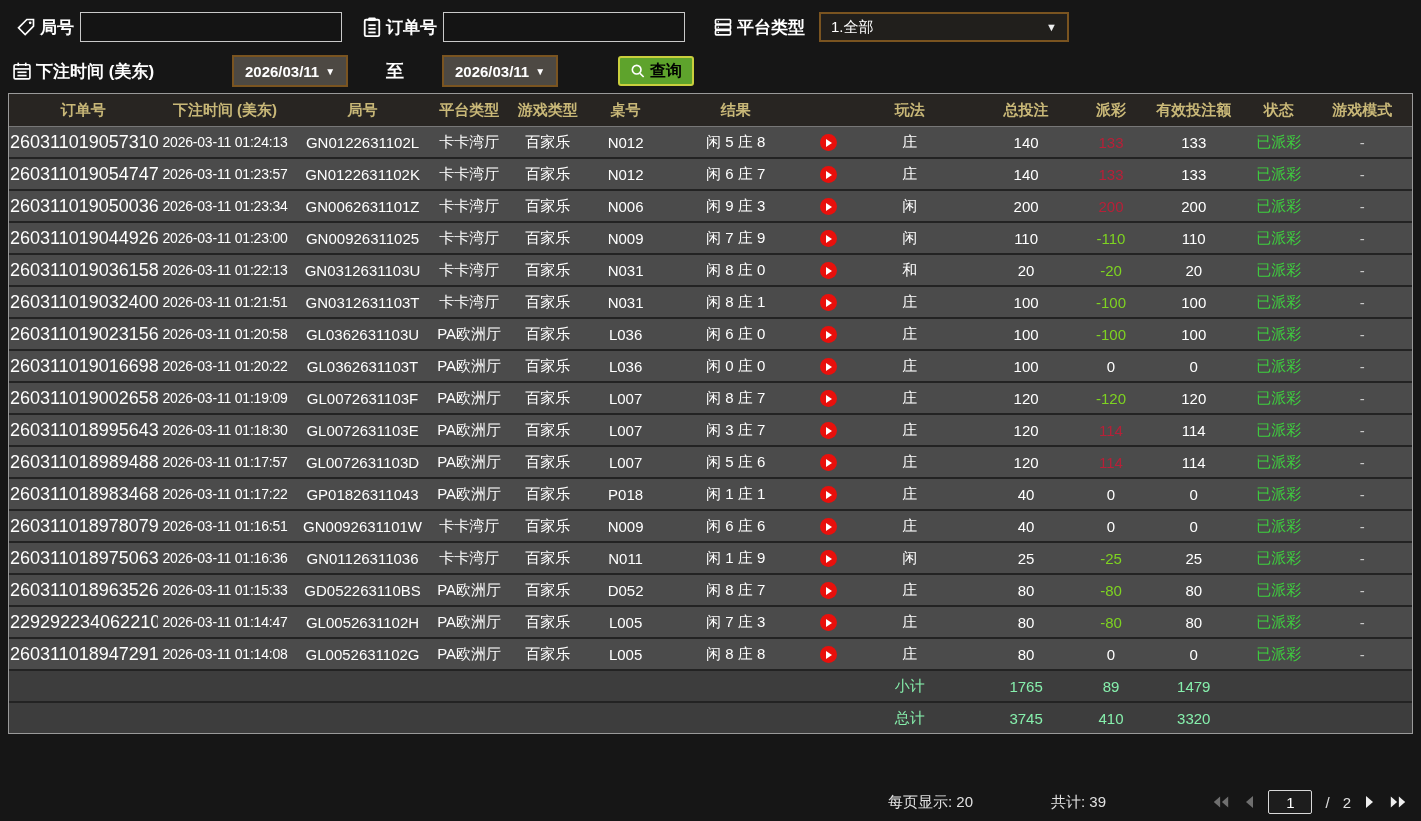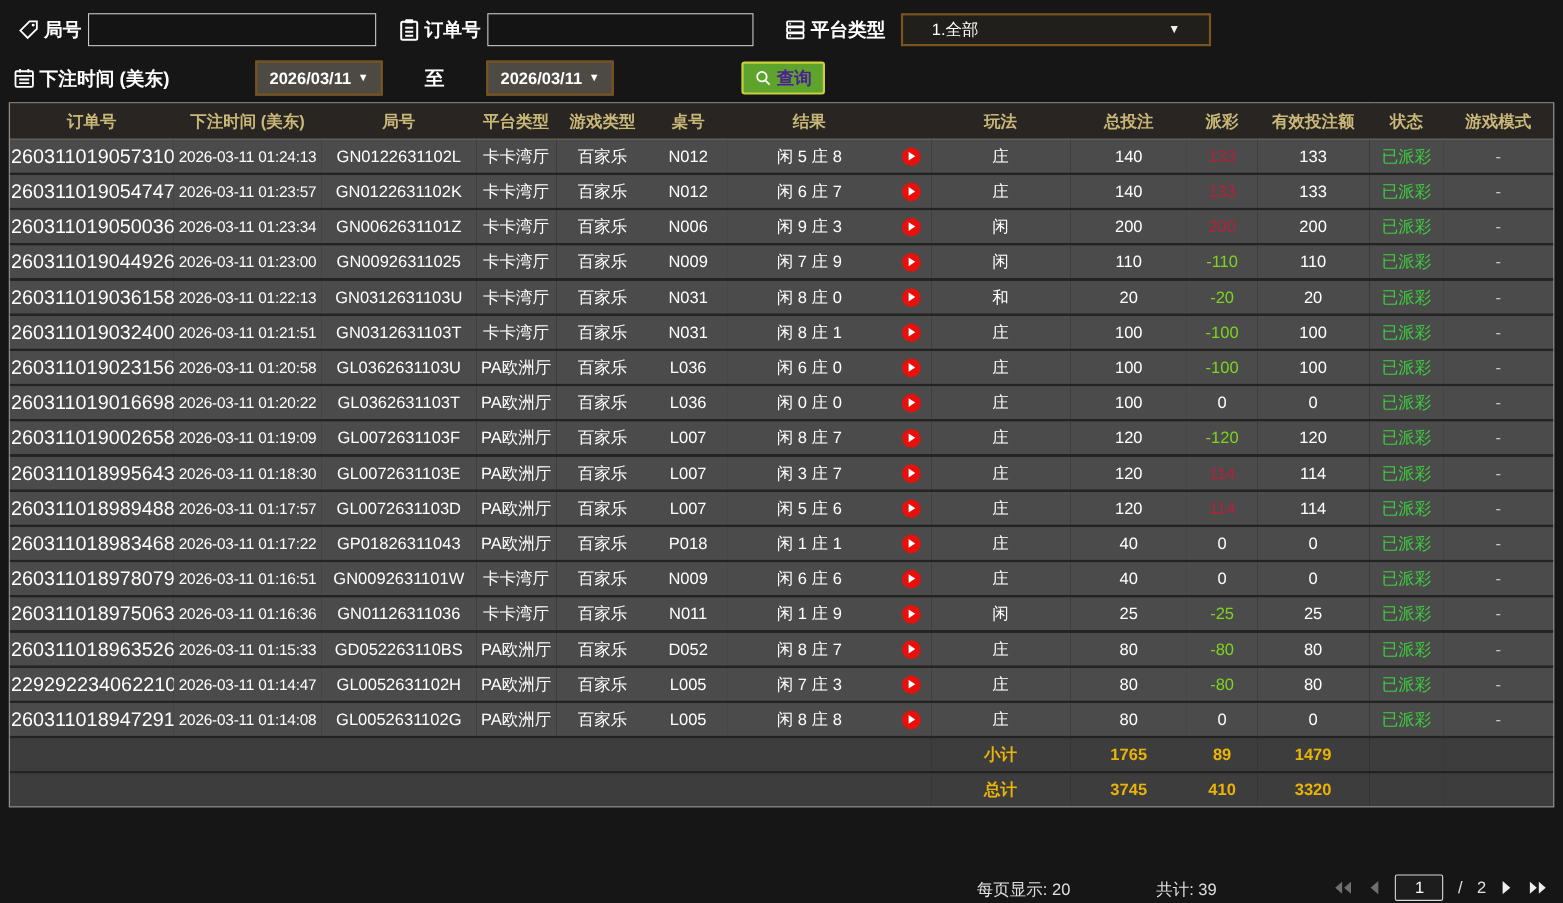--- a/index.html
+++ b/index.html
@@ -10,48 +10,48 @@
   .toolbar{padding-top:6px;}
   .trow{display:flex;align-items:center;height:42px;}
   .row1{padding-left:16px;}
   .row2{padding-left:12px;margin-top:2px;}
   .lbl{color:#fff;font-size:17px;font-weight:bold;white-space:nowrap;margin:0 6px 0 4px;}
   .txt-input{width:248px;height:28px;background:#141414;border:1px solid #c9c9c9;color:#fff;font-size:15px;padding:0 6px;outline:none;}
   .txt-input.order{width:228px;}
   .grp{display:flex;align-items:center;}
   .g2{margin-left:20px;}
   .g3{margin-left:28px;}
-  .select-box{display:flex;align-items:center;justify-content:space-between;width:226px;height:26px;background:#211f1c;border:2px solid #7a5420;color:#fff;font-size:15px;padding:0 26px;margin-left:8px;cursor:pointer;}
+  .select-box{display:flex;align-items:center;justify-content:space-between;width:226px;height:26px;background:#211f1c;border:2px solid #7a5420;color:#fff;font-size:15px;padding:0 10px;margin-left:8px;cursor:pointer;}
   .select-box .arrow{color:#eee;font-size:11px;}
   .date-box{display:flex;align-items:center;justify-content:center;gap:6px;width:112px;height:28px;background:#4d4943;border:2px solid #7a5420;color:#fff;font-size:15px;font-weight:bold;cursor:pointer;}
   .date-box .arrow{font-size:10px;color:#fff;}
   .date1{margin-left:72px;}
   .zhi{color:#fff;font-size:18px;font-weight:bold;margin:0 38px;}
-  .search-btn{display:flex;align-items:center;gap:4px;height:30px;background:#5ea32c;border:2px solid #c9cf3d;border-radius:3px;color:#4c1d95;font-size:16px;font-weight:bold;padding:0 10px;margin-left:116px;cursor:pointer;font-family:inherit;}
+  .search-btn{display:flex;align-items:center;gap:4px;height:30px;background:#5ea32c;border:2px solid #c9cf3d;border-radius:3px;color:#000000;font-size:16px;font-weight:bold;padding:0 10px;margin-left:60px;cursor:pointer;font-family:inherit;}
   .icon{display:inline-flex;align-items:center;justify-content:center;flex:0 0 auto;}
 
   
   .table-wrap{position:absolute;left:8px;right:8px;top:93px;border:1px solid #9a9a9a;background:#2a2a2a;}
   table{width:100%;border-collapse:collapse;table-layout:fixed;}
   thead th{height:30px;background:#282522;color:#c9b878;font-size:15px;font-weight:bold;text-align:center;border-bottom:1px solid #777;white-space:nowrap;overflow:hidden;}
   tbody td{height:28px;background:#4b4b4b;color:#fff;font-size:15px;text-align:center;border-bottom:2px solid #232323;white-space:nowrap;overflow:hidden;}
   td.c-time{font-size:14px;letter-spacing:-0.2px;}
   td.c-order{font-size:18px;}
   td.pay-pos{color:#b72038;}
   td.pay-neg{color:#7ed321;}
   td.pay-zero{color:#fff;}
   td.c-status{color:#3ecf3e;}
   td.c-mode{color:#c8c8c8;}
-  tr.summary td{background:#3d3d3d;color:#eab308;font-weight:bold;font-size:15px;border-bottom:2px solid #232323;}
+  tr.summary td{background:#3d3d3d;color:#86efac;font-weight:normal;font-size:15px;border-bottom:2px solid #232323;}
   tr.summary:last-child td{border-bottom:none;}
   .play-btn{display:inline-flex;align-items:center;justify-content:center;width:17px;height:17px;border-radius:50%;background:#e8100c;vertical-align:middle;cursor:pointer;}
   .play-tri{width:0;height:0;border-left:6px solid #fff;border-top:4px solid transparent;border-bottom:4px solid transparent;margin-left:2px;}
 
   
-  .footer{position:absolute;left:8px;right:8px;bottom:2px;height:34px;display:flex;align-items:flex-end;color:#e0e0e0;font-size:15px;}
+  .footer{position:absolute;left:8px;right:8px;bottom:2px;height:34px;display:flex;align-items:center;color:#e0e0e0;font-size:15px;}
   .footer .perpage{margin-left:880px;white-space:nowrap;}
   .footer .totalcount{margin-left:78px;white-space:nowrap;}
   .pager{display:flex;align-items:center;gap:13px;margin-left:auto;margin-right:6px;}
   .pg-ico{display:inline-flex;cursor:pointer;}
   .page-box{width:42px;height:22px;background:#1d1d1d;border:1px solid #d9d9d9;border-radius:2px;color:#fff;font-size:15px;display:flex;align-items:center;justify-content:center;}
   .pg-sep{color:#e0e0e0;font-size:15px;}
 </style>
 </head>
 <body>
 

